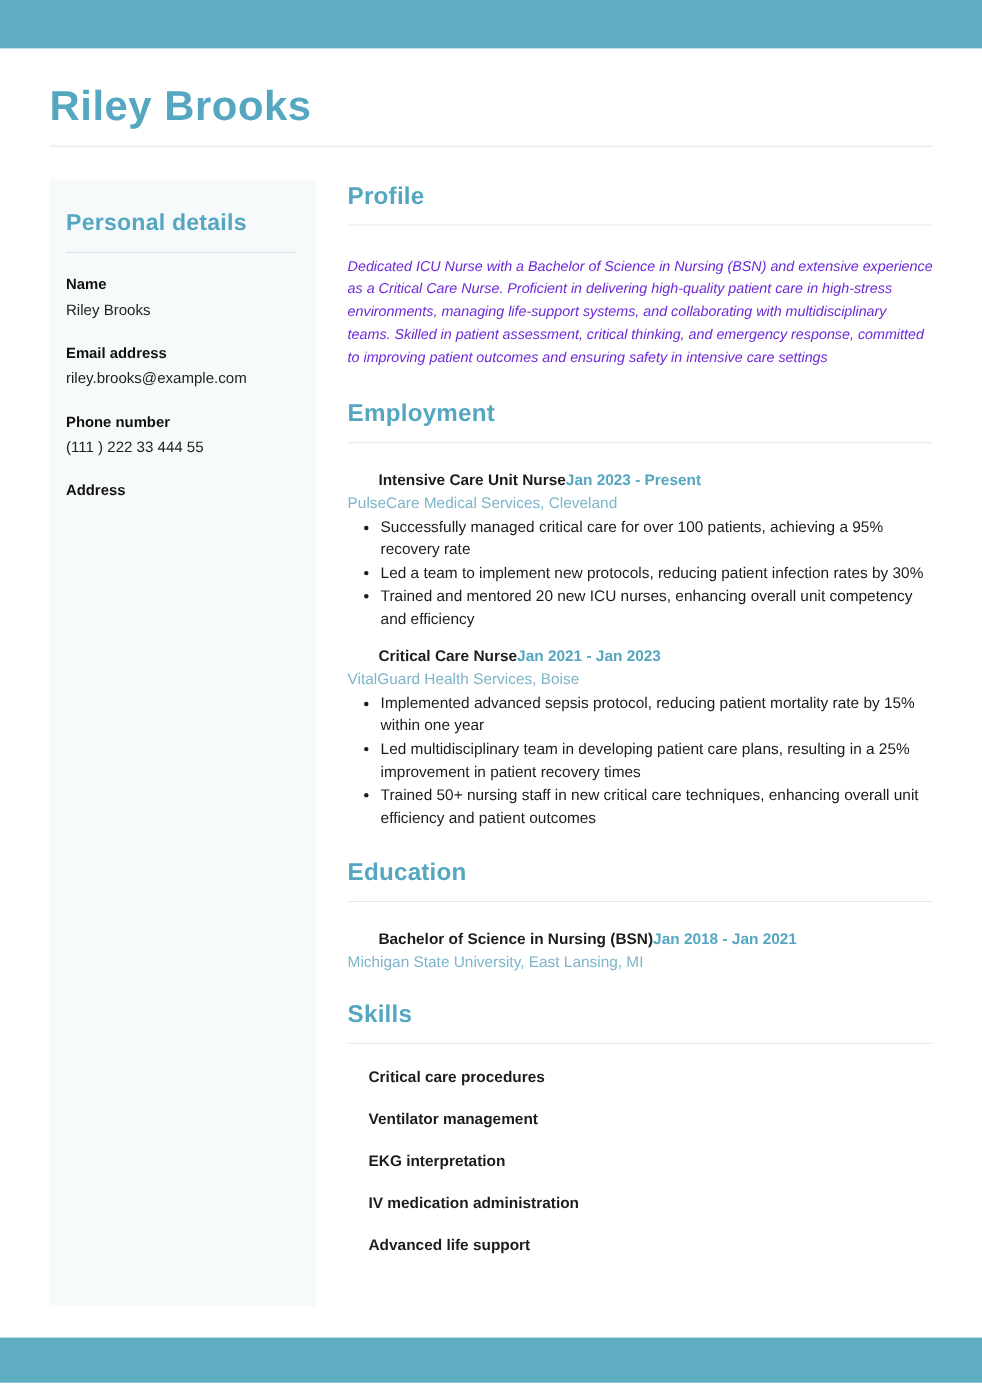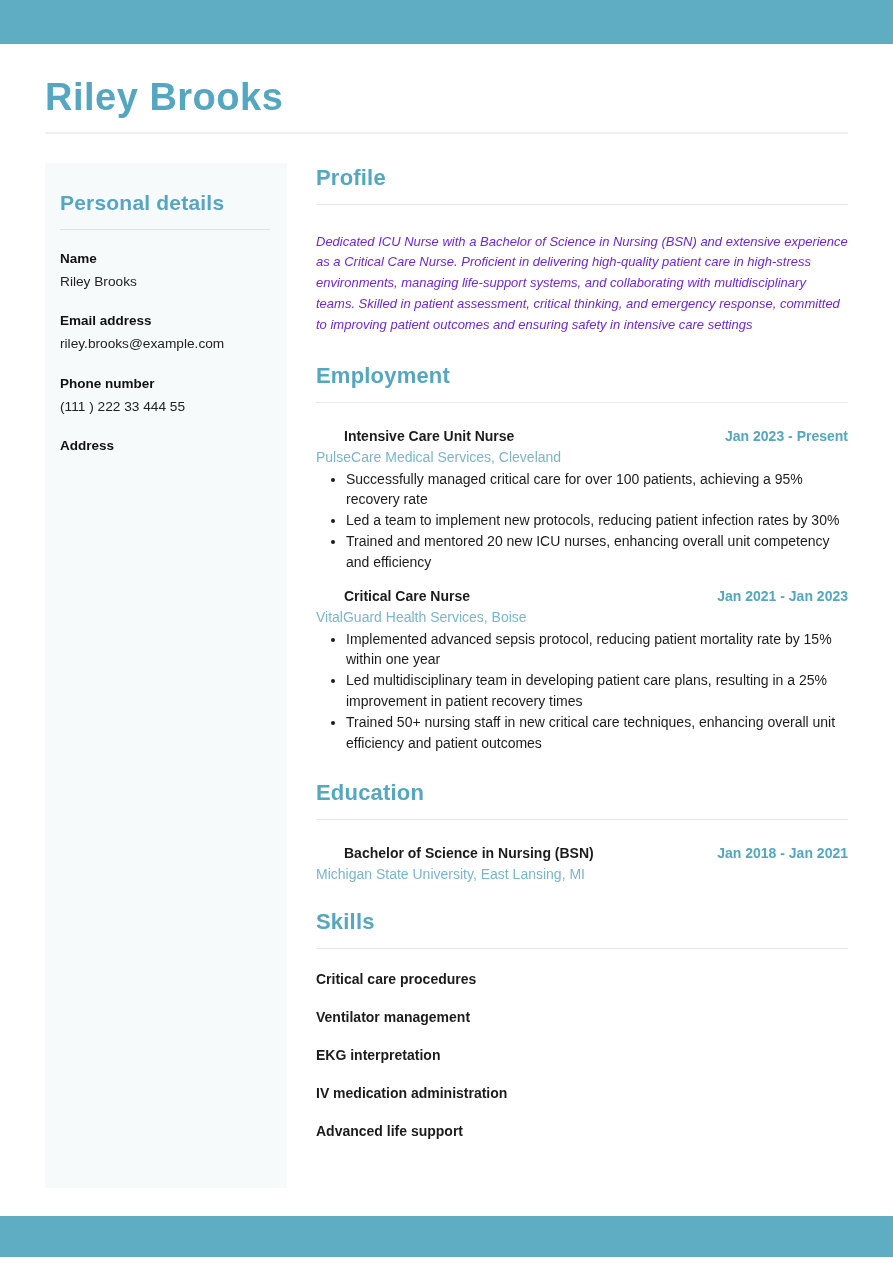--- a/index.html
+++ b/index.html
@@ -87,21 +87,20 @@
     margin-top:27px;
     font-size:13px;
     line-height:20.8px;
     color:#6d28d9;
     font-style:italic;
   }
   .entry{ margin-top:25px; }
   .entry + .entry{ margin-top:15px; }
   .entry-head{
     display:flex;
-    justify-content:space-between;
     align-items:baseline;
     padding-left:28px;
   }
   .entry-role{
     font-size:14px;
     font-weight:bold;
     color:#1c1c1c;
   }
   .entry-dates{
     font-size:14px;
@@ -121,20 +120,21 @@
   .entry li{
     font-size:14px;
     line-height:20.8px;
     color:#1c1c1c;
   }
   .skill{
     margin-top:22px;
     font-size:14px;
     font-weight:bold;
     color:#1c1c1c;
+    margin-left:19px;
   }
   .skills-list{ margin-top:6px; }
   .footer-bar{
     position:absolute;
     left:0; right:0;
     bottom:6px;
     height:41px;
     background:var(--bar);
   }
 </style>

